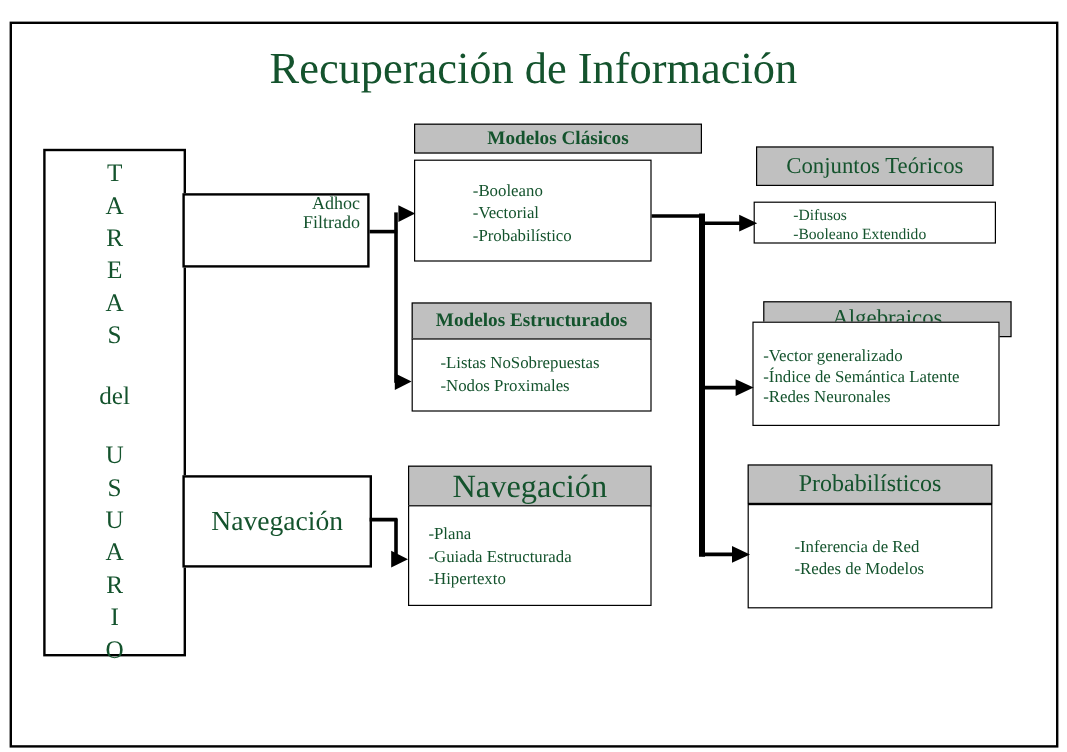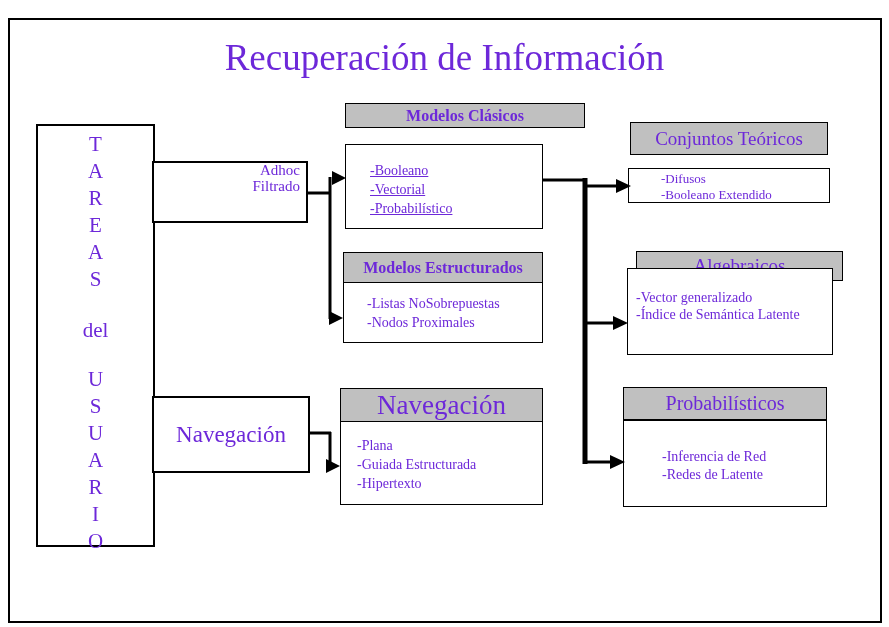--- a/index.html
+++ b/index.html
@@ -1,19 +1,19 @@
 <!DOCTYPE html>
 <html><head>
 <meta charset="utf-8">
 <style>
   html,body{margin:0;padding:0;background:#fff;}
   *{box-sizing:border-box;}
   .canvas{
     position:relative;width:889px;height:627px;background:#fff;
-    font-family:"Liberation Serif","DejaVu Serif",serif;color:#6d28d9;overflow:hidden;
+    font-family:"Liberation Serif","DejaVu Serif",serif;color:#14532d;overflow:hidden;
   }
   .frame{
     position:absolute;left:8px;top:18px;width:874px;height:605px;
     border:2px solid #000;
   }
   .title{
     position:absolute;left:0;top:36px;width:100%;
     text-align:center;font-size:37px;white-space:nowrap;
   }
   
@@ -39,21 +39,21 @@
   }
   
   .hdr{
     position:absolute;border:1px solid #000;background:#c0c0c0;
     display:flex;align-items:center;justify-content:center;white-space:nowrap;
   }
   .bodybox{
     position:absolute;border:1px solid #000;background:#fff;white-space:nowrap;
   }
   .hdr-clasicos{left:345px;top:103px;width:240px;height:25px;font-size:16px;font-weight:bold;}
-  .body-clasicos{left:345px;top:144px;width:198px;height:85px;padding:16px 0 0 24px;font-size:14px;line-height:19px;text-decoration:underline;}
+  .body-clasicos{left:345px;top:133px;width:198px;height:85px;padding:16px 0 0 48px;font-size:14px;line-height:19px;}
   .hdr-estructurados{left:343px;top:252px;width:200px;height:31px;font-size:16px;font-weight:bold;text-align:right;}
   .body-estructurados{left:343px;top:282px;width:200px;height:61px;padding:11px 0 0 23px;font-size:14px;line-height:19px;}
   .hdr-navegacion{left:340px;top:388px;width:203px;height:34px;font-size:27px;}
   .body-navegacion{left:340px;top:421px;width:203px;height:84px;padding:14px 0 0 16px;font-size:14px;line-height:19px;}
   .hdr-conjuntos{left:630px;top:110px;width:198px;height:33px;font-size:19px;margin-top:12px;}
   .body-conjuntos{left:628px;top:168px;width:202px;height:35px;padding:2px 0 0 32px;font-size:13px;line-height:15.5px;}
   .hdr-algebraicos{left:592px;top:251px;width:207px;height:30px;font-size:19px;margin-left:44px;}
   .body-algebraicos{left:627px;top:268px;width:206px;height:87px;padding:20px 0 0 8px;font-size:14px;line-height:17px;}
   .hdr-probabilisticos{left:623px;top:387px;width:204px;height:33px;font-size:20px;}
   .body-probabilisticos{left:623px;top:420px;width:204px;height:87px;padding:27px 0 0 38px;font-size:14px;line-height:18px;}
@@ -130,28 +130,29 @@
     <div>-Difusos</div>
     <div>-Booleano Extendido</div>
   </div>
 
   <div class="hdr hdr-algebraicos">
     <span>Algebraicos</span>
   </div>
   <div class="bodybox body-algebraicos">
     <div>-Vector generalizado</div>
     <div>-Índice de Semántica Latente</div>
+    <div>-Redes Neuronales</div>
   </div>
 
   <div class="hdr hdr-probabilisticos">
     <span>Probabilísticos</span>
   </div>
   <div class="bodybox body-probabilisticos">
     <div>-Inferencia de Red</div>
-    <div>-Redes de Latente</div>
+    <div>-Redes de Modelos</div>
   </div>
 
   <svg class="connectors" width="889" height="627" viewBox="0 0 889 627">
 
     <line x1="308" y1="193" x2="331" y2="193" stroke="#000" stroke-width="3"></line>
     <line x1="330" y1="177" x2="330" y2="319" stroke="#000" stroke-width="3"></line>
     <polygon points="346,178 332,171 332,185" fill="#000"></polygon>
     <polygon points="343,318 329,311 329,325" fill="#000"></polygon>
 
     <line x1="308" y1="433" x2="331" y2="433" stroke="#000" stroke-width="3"></line>

